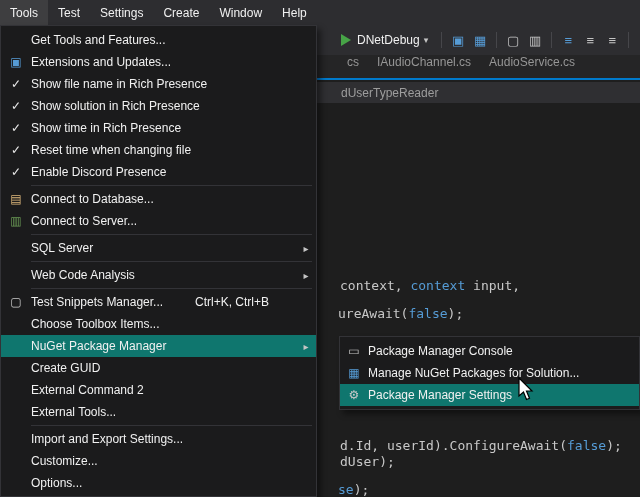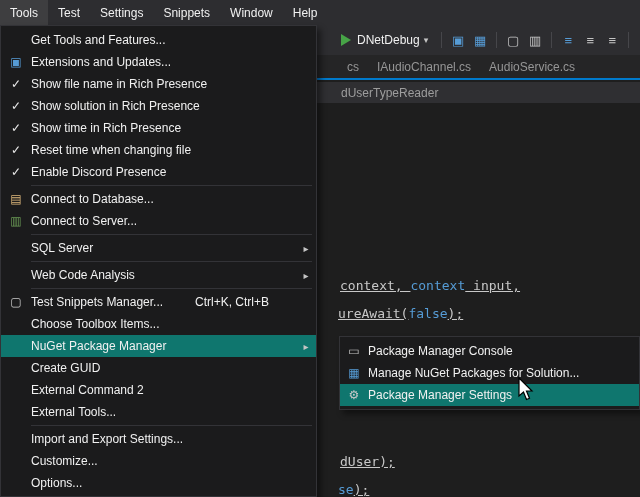--- a/index.html
+++ b/index.html
@@ -22,31 +22,31 @@
   .tb-caret { font-size:9px; color:#c5c5c5; margin-right:8px; }
   .tb-group { display:flex; align-items:center; }
   .titem { display:inline-flex; width:20px; height:20px; align-items:center; justify-content:center;
            font-size:13px; margin:0 1px; }
   .tb-group .separator { width:1px; height:16px; background:#46464a; margin:0 5px; display:inline-block; }
 
   
   .tabstrip { position:absolute; left:0; top:55px; width:640px; height:25px; background:#252526;
               border-bottom:2px solid #007acc; display:flex; align-items:stretch; padding-left:338px;
               color:#969696; font-size:12px; z-index:1; }
-  .tab { padding:0 9px; display:flex; align-items:center; white-space:nowrap; }
+  .tab { padding:0 9px; display:flex; white-space:nowrap; }
 
   
   .navbar { position:absolute; left:0; top:82px; width:640px; height:21px; background:#2f2f32;
             display:flex; align-items:center; padding-left:341px; color:#9d9d9d; font-size:12px; z-index:1; }
 
   
   .editor { position:absolute; left:0; top:0; width:640px; height:497px; z-index:0; }
   .code-line { position:absolute; font-family:"DejaVu Sans Mono","Liberation Mono",monospace;
                font-size:13px; line-height:16px; white-space:pre; }
-  .tok-plain { color:#c8c8c8;text-decoration:underline; }
+  .tok-plain { color:#c8c8c8; }
   .tok-kw { color:#569cd6; }
 
   
   .menu { position:absolute; left:0; top:25px; width:317px; height:472px; background:#1b1b1c;
           border:1px solid #333337; padding:3px 0; z-index:10; box-shadow:4px 4px 6px rgba(0,0,0,.45); }
   .mi { height:22px; display:flex; align-items:center; font-size:12px; color:#f1f1f1;
         padding-right:2px; position:relative; white-space:nowrap; cursor:default; }
   .mi.highlighted { background:#0f766e; }
   .mi-gutter { flex:0 0 30px; width:30px; text-align:center; font-size:12px; color:#e8e8e8; }
   .mi-label { flex:0 0 auto; }
@@ -66,40 +66,41 @@
   .cursor { position:absolute; left:518px; top:377px; z-index:50; }
 </style>
 </head>
 <body>
 
 <div class="screen">
 
   <div class="editor">
       <div class="code-line" style="left: 340px; top: 278px;"><span class="tok-plain">context, </span><span class="tok-kw">context</span><span class="tok-plain"> input,</span></div>
       <div class="code-line" style="left: 338px; top: 306px;"><span class="tok-plain">ureAwait(</span><span class="tok-kw">false</span><span class="tok-plain">);</span></div>
+      <div class="code-line" style="left: 340px; top: 438px;"><span class="tok-plain">d.Id, userId).ConfigureAwait(</span><span class="tok-kw">false</span><span class="tok-plain">);</span></div>
       <div class="code-line" style="left: 340px; top: 454px;"><span class="tok-plain">dUser);</span></div>
       <div class="code-line" style="left: 338px; top: 482px;"><span class="tok-kw">se</span><span class="tok-plain">);</span></div>
     </div>
 
   <div class="menubar">
 
       <div class="mb-item active">
         <span>Tools</span>
       </div>
 
       <div class="mb-item">
         <span>Test</span>
       </div>
 
       <div class="mb-item">
         <span>Settings</span>
       </div>
 
       <div class="mb-item">
-        <span>Snippets</span>
+        <span>Create</span>
       </div>
 
       <div class="mb-item">
         <span>Window</span>
       </div>
 
       <div class="mb-item">
         <span>Help</span>
       </div>
     </div>

